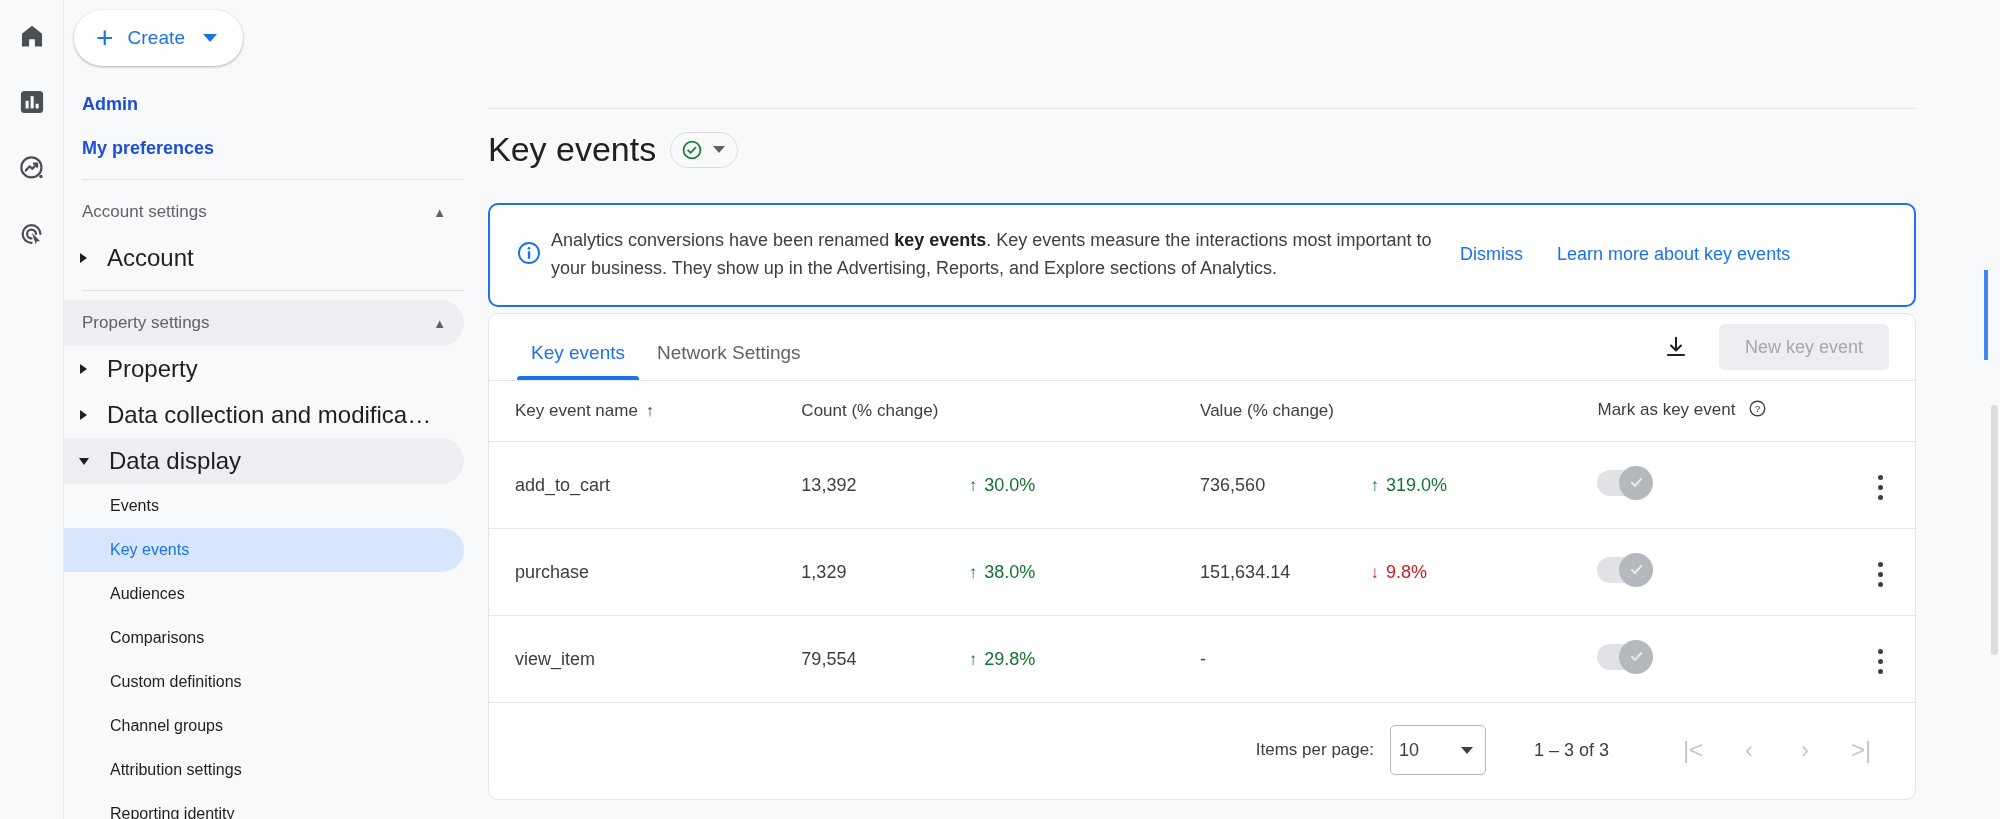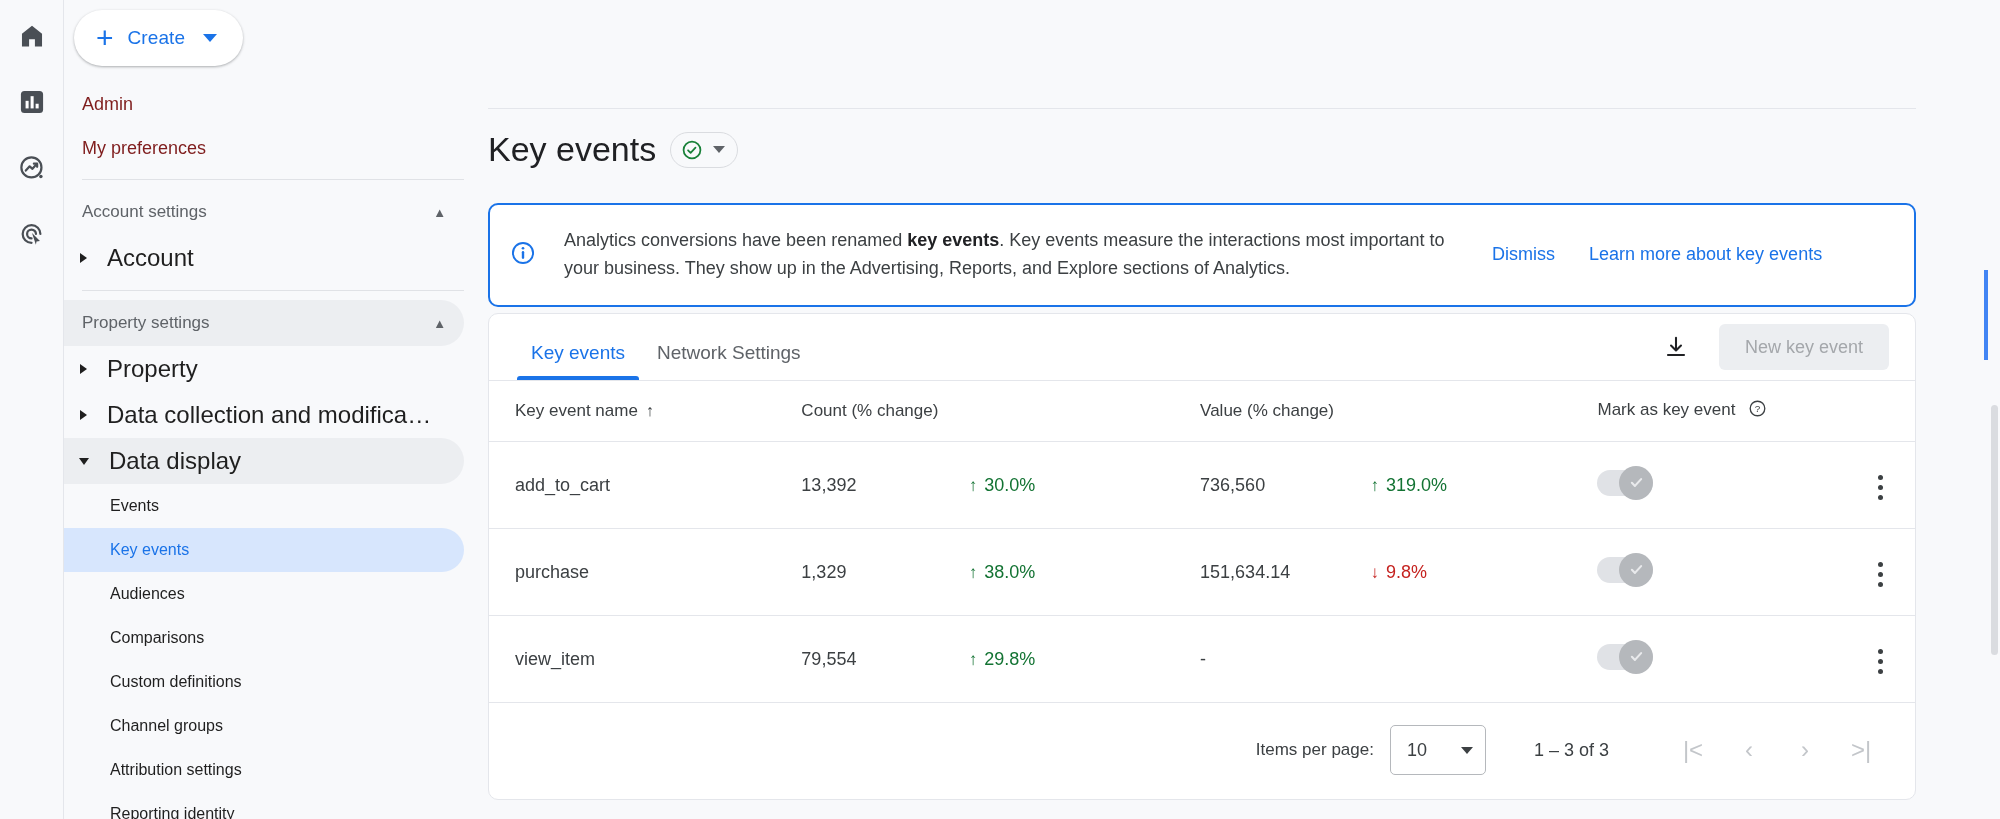--- a/index.html
+++ b/index.html
@@ -47,22 +47,23 @@
     width: 0; height: 0; border-left: 7px solid transparent;
     border-right: 7px solid transparent; border-top: 8px solid #1a73e8;
     margin-left: 4px;
   }
 
   .nav-item {
     display: flex; align-items: center;
     height: 44px; margin: 0 24px 0 0;
     padding-left: 18px;
     border-radius: 0 22px 22px 0;
-    font-size: 18px; color: #7f1d1d; cursor: pointer;
+    font-size: 18px; color: #1d4ed8; cursor: pointer;
     white-space: nowrap;
+    font-weight: bold;
   }
   .nav-item.plain { padding-left: 18px; }
   .nav-group {
     display: flex; align-items: center; justify-content: space-between;
     height: 46px; margin-right: 24px; padding: 0 18px 0 18px;
     border-radius: 0 23px 23px 0;
     font-size: 17px; color: #5f6368; cursor: pointer;
   }
   .nav-group.active { background: #eceef1; }
   .nav-group .chev { color: #5f6368; font-size: 13px; line-height: 1; }
@@ -125,22 +126,22 @@
   }
   .title-badge .caret {
     width: 0; height: 0; border-left: 6px solid transparent;
     border-right: 6px solid transparent; border-top: 7px solid #5f6368;
   }
 
   
   .banner {
     position: absolute; left: 0; top: 203px; right: 84px;
     background: #ffffff; border: 2px solid #1a73e8; border-radius: 10px;
-    display: flex; align-items: center; padding: 22px 20px;
-    gap: 28px;
+    display: flex; align-items: center; padding: 22px 26px;
+    gap: 9px;
   }
   .banner-icon { flex: 0 0 auto; }
   .banner-text { flex: 1; font-size: 18px; line-height: 1.55; color: #3c4043; max-width: 900px; }
   .banner-text b { font-weight: 700; color: #202124; }
   .banner-actions { display: flex; align-items: center; gap: 34px; flex: 0 0 auto; }
   .banner-link { color: #1a73e8; font-size: 18px; font-weight: 500; cursor: pointer; white-space: nowrap; }
 
   
   .card {
     position: absolute; left: 0; top: 313px; right: 84px;
@@ -213,21 +214,21 @@
   .kebab { display: inline-flex; flex-direction: column; gap: 5px; cursor: pointer; padding: 6px; }
   .kebab i { width: 5px; height: 5px; background: #3c4043; border-radius: 50%; display: block; }
 
   .pager {
     display: flex; align-items: center; justify-content: flex-end;
     gap: 0; padding: 20px 26px 22px 0; height: 96px;
   }
   .pager-label { font-size: 17px; color: #3c4043; margin-right: 16px; }
   .ipp-select {
     display: flex; align-items: center; justify-content: space-between;
-    width: 96px; height: 50px; padding: 0 12px 0 16px;
+    width: 96px; height: 50px; padding: 0 12px 0 8px;
     border: 1px solid #b5b8bc; border-radius: 5px; cursor: pointer;
     font-size: 18px; color: #3c4043; margin-right: 48px;
   }
   .ipp-select .caret {
     width: 0; height: 0; border-left: 6px solid transparent;
     border-right: 6px solid transparent; border-top: 7px solid #3c4043;
   }
   .range-text { font-size: 18px; color: #3c4043; margin-right: 56px; }
   .pg-btn {
     width: 56px; height: 46px; display: flex; align-items: center;

